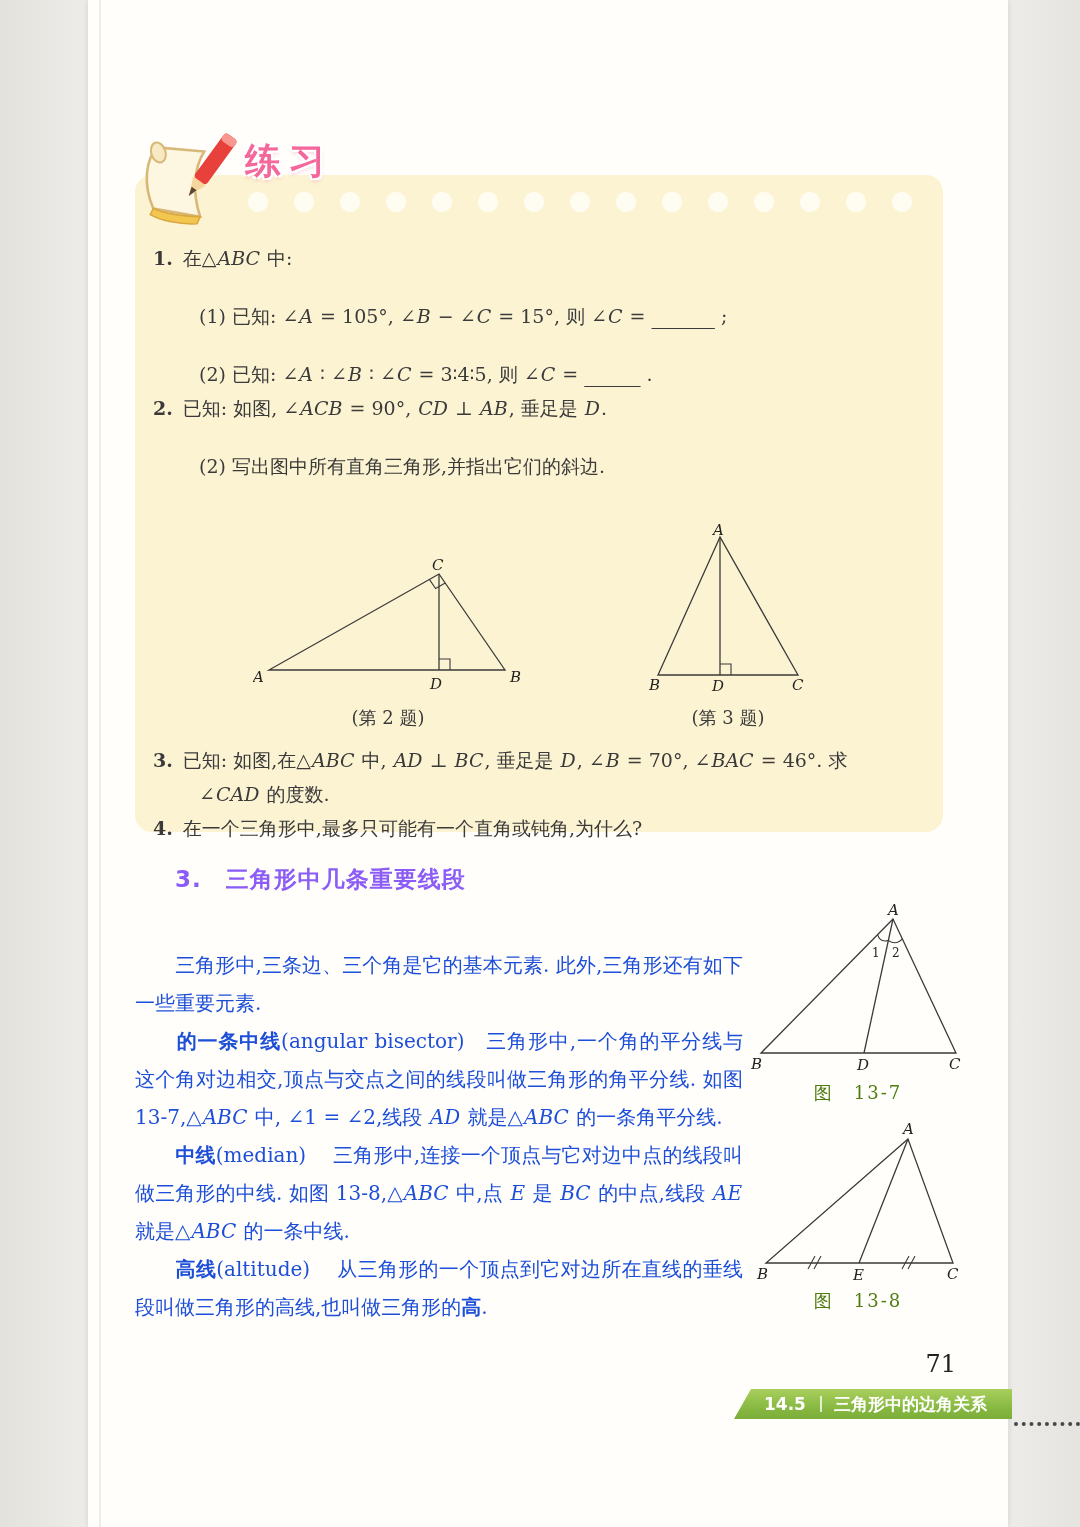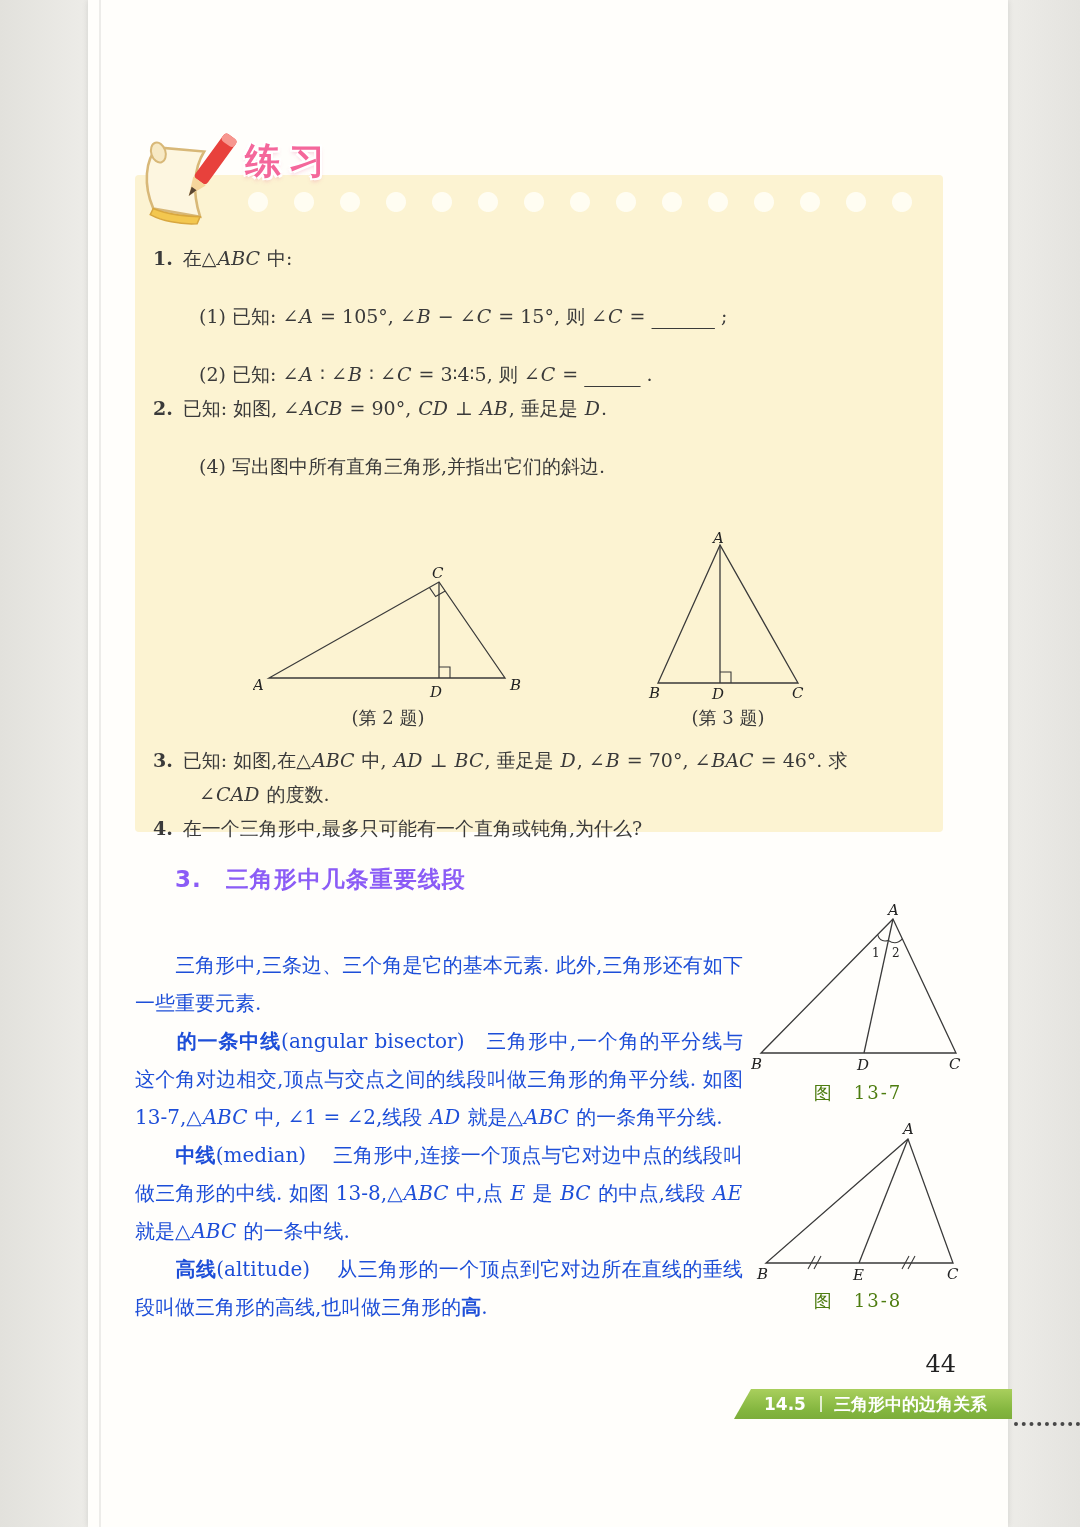--- a/index.html
+++ b/index.html
@@ -12,21 +12,21 @@
   .edge-right { position:absolute; right:0; top:0; width:72px; height:100%;
                 background:linear-gradient(270deg,#e4e3df,#edece8); }
 
   .page { position:absolute; left:88px; top:0; width:920px; height:100%;
           background:#fffefb; box-shadow:0 0 6px rgba(0,0,0,.12); }
   .gutter { position:absolute; left:11px; top:0; width:2px; height:100%;
             background:rgba(0,0,0,.07); }
 
   
   .practice-box { position:absolute; left:47px; top:175px; width:808px; height:657px;
-                  background:#fcf3d2; border-radius:4px; }
+                  background:#fcf3d2; border-radius:17px; }
   .dots { position:absolute; left:112px; right:22px; top:16px; height:22px;
           background-image:radial-gradient(circle at 11px 11px, #fffdf2 9.5px, rgba(255,255,255,0) 10.5px);
           background-size:46px 22px; background-repeat:repeat-x; }
   .practice-icon { position:absolute; left:2px; top:-46px; width:112px; height:102px; }
   .practice-label { position:absolute; left:110px; top:-38px; font-size:36px; font-weight:900;
           font-family:"DejaVu Sans", sans-serif; color:#f4679b; letter-spacing:8px;
           text-shadow:-2px -2px 0 #fff, 2px -2px 0 #fff, -2px 2px 0 #fff, 2px 2px 0 #fff, 0 3px 4px rgba(230,80,140,.35); }
 
   .practice-content { position:absolute; left:18px; top:66px; right:36px;
           font-size:19px; line-height:34px; color:#3a3a3a; }
@@ -34,21 +34,21 @@
   .sub  { padding-left:46px;margin-top:24px; }
   .num  { font-weight:bold; margin-right:10px; }
 
   .seg-n {}
   .seg-i { font-style:italic; font-family:"DejaVu Serif", serif; padding:0 1px; }
   .seg-b { font-weight:bold; font-family:"DejaVu Sans", sans-serif; }
   .seg-u { text-decoration:underline; text-underline-offset:5px; letter-spacing:1px; }
 
   .figrow { display:flex; align-items:flex-end; margin:20px 0 8px 100px; gap:125px; height:232px; }
   .figblock { display:flex; flex-direction:column; align-items:center; }
-  .figblock figcaption { font-size:18px; color:#3a3a3a; }
+  .figblock figcaption { margin-top:8px; font-size:18px; color:#3a3a3a; }
 
   svg text { font-family:"DejaVu Serif", serif; font-style:italic; font-size:15px; fill:#222; }
   svg text.upright { font-style:normal; font-size:12px; }
   svg .geo { stroke:#3a3a3a; stroke-width:1.3; fill:none; }
   svg .mark { stroke:#3a3a3a; stroke-width:1.1; fill:none; }
 
   
   .section-title { position:absolute; left:87px; top:864px; font-family:"DejaVu Sans", sans-serif;
           font-weight:bold; font-size:23px; color:#8b5cf6; letter-spacing:1px; }
 
@@ -95,21 +95,21 @@
       </svg>
 
       <div class="practice-label">练习</div>
 
       <div class="practice-content">
         <div class="prob"><span class="num">1.</span><span><span class="seg-n">在△</span><span class="seg-i">ABC</span><span class="seg-n"> 中:</span></span></div>
         <div class="sub"><span class="seg-n">(1) 已知: ∠</span><span class="seg-i">A</span><span class="seg-n"> = 105°, ∠</span><span class="seg-i">B</span><span class="seg-n"> − ∠</span><span class="seg-i">C</span><span class="seg-n"> = 15°, 则 ∠</span><span class="seg-i">C</span><span class="seg-n"> = </span><span class="seg-u">&nbsp;&nbsp;&nbsp;&nbsp;&nbsp;&nbsp;&nbsp;&nbsp;&nbsp;</span><span class="seg-n"> ;</span></div>
         <div class="sub"><span class="seg-n">(2) 已知: ∠</span><span class="seg-i">A</span><span class="seg-n"> ∶ ∠</span><span class="seg-i">B</span><span class="seg-n"> ∶ ∠</span><span class="seg-i">C</span><span class="seg-n"> = 3∶4∶5, 则 ∠</span><span class="seg-i">C</span><span class="seg-n"> = </span><span class="seg-u">&nbsp;&nbsp;&nbsp;&nbsp;&nbsp;&nbsp;&nbsp;&nbsp;</span><span class="seg-n"> .</span></div>
 
         <div class="prob"><span class="num">2.</span><span><span class="seg-n">已知: 如图, ∠</span><span class="seg-i">ACB</span><span class="seg-n"> = 90°, </span><span class="seg-i">CD</span><span class="seg-n"> ⊥ </span><span class="seg-i">AB</span><span class="seg-n">, 垂足是 </span><span class="seg-i">D</span><span class="seg-n">.</span></span></div>
-        <div class="sub"><span class="seg-n">(4) 写出图中所有直角三角形,并指出它们的斜边.</span></div>
+        <div class="sub"><span class="seg-n">(2) 写出图中所有直角三角形,并指出它们的斜边.</span></div>
 
         <div class="figrow">
           <figure class="figblock">
             <svg width="270" height="135" viewBox="0 0 270 135">
               <path class="geo" d="M16,112 L252,112 L186,16 Z"></path>
               <path class="geo" d="M186,16 L186,112"></path>
               <path class="mark" d="M176.4,21.4 L182.6,30.5 L192.2,25.1"></path>
               <path class="mark" d="M186,101 L197,101 L197,112"></path>
               <text x="0" y="124">A</text>
               <text x="257" y="124">B</text>
@@ -172,21 +172,21 @@
           <path class="mark" d="M146,148 L153,135 M152,148 L159,135"></path>
           <text x="147" y="13">A</text>
           <text x="1" y="158">B</text>
           <text x="97" y="159">E</text>
           <text x="191" y="158">C</text>
         </svg>
         <figcaption>图　13-8</figcaption>
       </figure>
     </div>
 
-    <div class="pagenum">44</div>
+    <div class="pagenum">71</div>
     <div class="banner">
       <span>14.5</span>
       <span class="divider"></span>
       <span>三角形中的边角关系</span>
     </div>
   </div>
 
   <div class="dotline"></div>
 </div>
 

